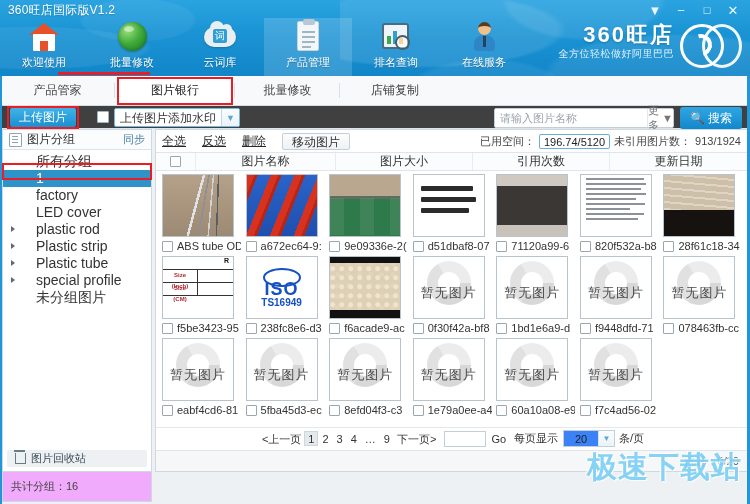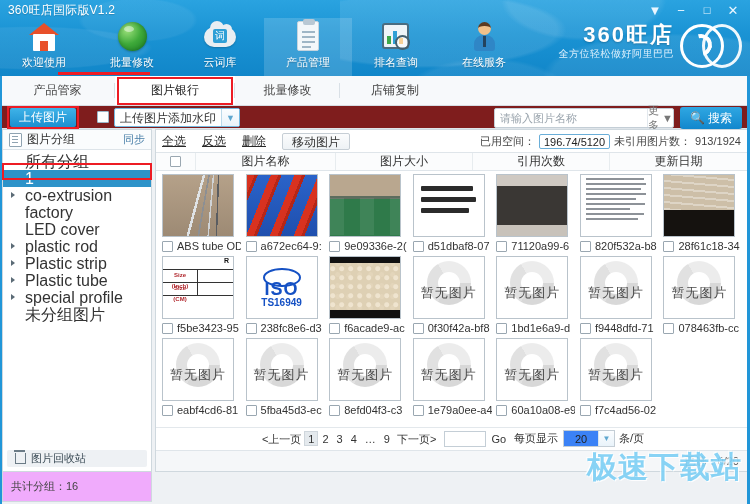--- a/index.html
+++ b/index.html
@@ -90,21 +90,21 @@
   .logo .sw{position:absolute;left:10px;top:12px;width:22px;height:22px;border:4px solid #fff;border-radius:50%;border-left-color:transparent;border-bottom-color:transparent;transform:rotate(30deg);box-sizing:border-box;}
 
   
   .tabbar{position:absolute;left:0;top:76px;width:750px;height:30px;background:#f7f9fb;border-bottom:1px solid #d6dde3;box-sizing:border-box;}
   .tab{position:absolute;top:0;height:29px;line-height:29px;text-align:center;font-size:12px;color:#444;cursor:pointer;}
   .tab .sep{position:absolute;right:0;top:7px;height:15px;width:1px;background:#d9e0e6;}
   .tab.active{background:#fff;color:#222;}
   .redbox{position:absolute;border:2px solid #ed1c24;box-sizing:border-box;pointer-events:none;}
 
   
-  .uploadrow{position:absolute;left:0;top:106px;width:750px;height:23px;background:#7f1d1d;border-bottom:1px solid #dfe5ea;box-sizing:border-box;}
+  .uploadrow{position:absolute;left:0;top:106px;width:750px;height:23px;background:#404040;border-bottom:1px solid #dfe5ea;box-sizing:border-box;}
   .btn-upload{
     position:absolute;left:10px;top:2px;width:66px;height:19px;line-height:19px;text-align:center;
     background:linear-gradient(180deg,#3fb3e8,#1b8fd0);color:#fff;font-size:12px;border-radius:2px;cursor:pointer;
     box-shadow:0 1px 1px rgba(0,0,0,.15);
   }
   .wm-check{position:absolute;left:97px;top:5px;width:12px;height:12px;border:1px solid #9bb7c9;background:#fff;border-radius:1px;cursor:pointer;box-sizing:border-box;}
   .wm-box{position:absolute;left:114px;top:2px;height:19px;line-height:18px;border:1px solid #74b9e0;background:#fff;border-radius:2px;box-sizing:border-box;display:flex;align-items:center;}
   .wm-box .txt{padding:0 5px;font-size:12px;color:#333;}
   .wm-box .dd{width:17px;height:17px;border-left:1px solid #bcd9ea;display:flex;align-items:center;justify-content:center;color:#5fa7cf;font-size:9px;background:linear-gradient(180deg,#fbfdff,#e9f3fa);cursor:pointer;}
 
@@ -116,21 +116,21 @@
   .btn-search{margin-left:6px;width:62px;height:22px;border-radius:3px;background:linear-gradient(180deg,#2fa7e2,#1287cd);color:#fff;font-size:12px;display:flex;align-items:center;justify-content:center;gap:3px;cursor:pointer;box-shadow:0 1px 1px rgba(0,0,0,.15);}
 
   
   .sidebar{position:absolute;left:2px;top:129px;width:150px;height:343px;background:#fff;border:1px solid #cfd8de;box-sizing:border-box;}
   .sb-head{height:20px;border-bottom:1px solid #dde4e9;display:flex;align-items:center;padding:0 6px;background:#fafcfd;box-sizing:border-box;}
   .sb-head .gico{width:11px;height:12px;border:1px solid #8fa3b1;border-radius:1px;margin-right:5px;position:relative;background:#fff;}
   .sb-head .gico:after{content:"";position:absolute;left:2px;top:2px;width:6px;height:1px;background:#8fa3b1;box-shadow:0 3px 0 #8fa3b1,0 6px 0 #8fa3b1;}
   .sb-head .ttl{font-size:12px;color:#333;}
   .sb-head .sync{margin-left:auto;font-size:11px;color:#4a7fa8;cursor:pointer;}
   .sb-list{padding-top:3px;}
-  .sb-item{height:17px;line-height:17px;padding-left:22px;font-size:16px;color:#333;position:relative;cursor:pointer;white-space:nowrap;}
+  .sb-item{height:17px;line-height:17px;padding-left:33px;font-size:14px;color:#333;position:relative;cursor:pointer;white-space:nowrap;}
   .sb-item.sel{background:#2d93c9;color:#fff;}
   .sb-item .arrow{position:absolute;left:8px;top:5px;width:0;height:0;border-left:4px solid #5b6b76;border-top:3.5px solid transparent;border-bottom:3.5px solid transparent;}
   .recycle{position:absolute;left:4px;bottom:4px;width:140px;height:17px;background:#eef1f4;border-radius:2px;display:flex;align-items:center;padding-left:8px;box-sizing:border-box;font-size:11px;color:#3a4a55;cursor:pointer;}
   .recycle .bin{width:9px;height:10px;border:1px solid #6b7b86;border-top:0;margin-right:5px;position:relative;}
   .recycle .bin:before{content:"";position:absolute;left:-2px;top:-3px;width:11px;height:2px;background:#6b7b86;}
   .sb-foot{position:absolute;left:2px;top:472px;width:150px;height:30px;border:1px solid #cfd8de;border-top:0;background:#f0abfc;box-sizing:border-box;display:flex;align-items:center;padding-left:8px;font-size:11px;color:#444;}
 
   
   .content{position:absolute;left:155px;top:129px;width:593px;height:343px;background:#fff;border:1px solid #cfd8de;box-sizing:border-box;}
   .ctoolbar{height:22px;display:flex;align-items:center;padding:0 6px;box-sizing:border-box;position:relative;background:#fff;}
@@ -346,21 +346,20 @@
 
   <div class="sidebar">
     <div class="sb-head">
       <span class="gico"></span>
       <span class="ttl">图片分组</span>
       <span class="sync">同步</span>
     </div>
     <div class="sb-list">
       <div class="sb-item"><span>所有分组</span></div>
       <div class="sb-item sel"><span>1</span></div>
-      <div class="sb-item"><span class="arrow"></span><span>co-extrusion</span></div>
       <div class="sb-item"><span>factory</span></div>
       <div class="sb-item"><span>LED cover</span></div>
       <div class="sb-item"><span class="arrow"></span><span>plastic rod</span></div>
       <div class="sb-item"><span class="arrow"></span><span>Plastic strip</span></div>
       <div class="sb-item"><span class="arrow"></span><span>Plastic tube</span></div>
       <div class="sb-item"><span class="arrow"></span><span>special profile</span></div>
       <div class="sb-item"><span>未分组图片</span></div>
     </div>
     <div class="recycle">
       <span class="bin"></span>

